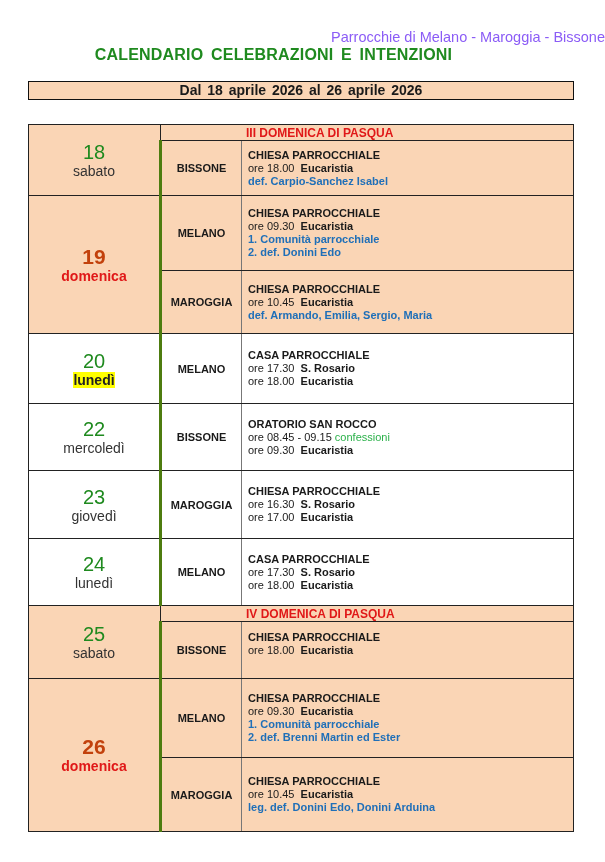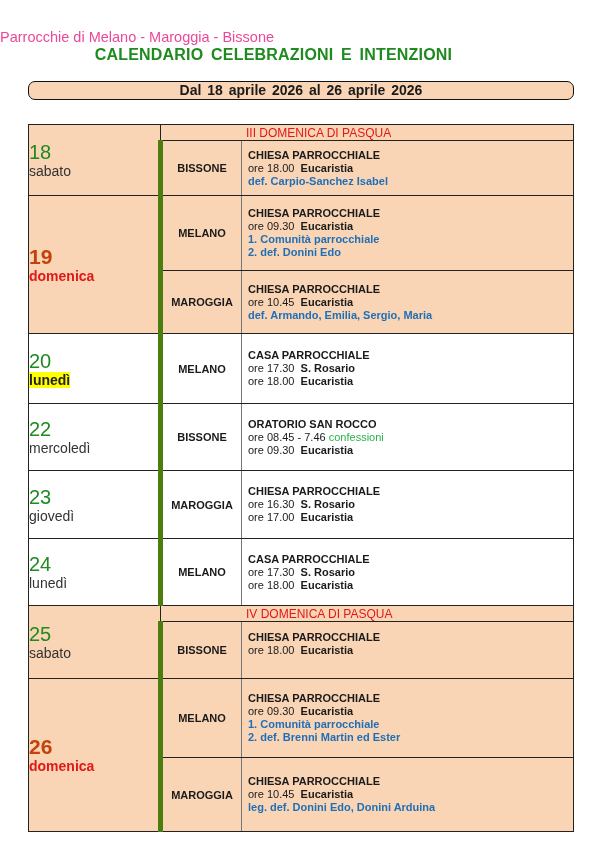--- a/index.html
+++ b/index.html
@@ -1,32 +1,32 @@
 <!DOCTYPE html>
 <html><head>
 <meta charset="utf-8">
 <style>
   html, body { margin:0; padding:0; background:#ffffff; }
   body { width:605px; height:862px; position:relative; font-family:"Liberation Sans", sans-serif; color:#1a1a1a; overflow:hidden; }
-  .hdr1 { position:absolute; left:0; top:29px; width:605px; text-align:left; font-size:14.5px; color:#ec4899; }
+  .hdr1 { position:absolute; left:0; top:29px; width:605px; text-align:right; font-size:14.5px; color:#8b5cf6; }
   .hdr2 { position:absolute; left:0; top:46px; width:547px; text-align:center; font-size:16px; font-weight:bold; color:#1f8a1f; letter-spacing:0.2px; word-spacing:3px; }
-  .range { position:absolute; left:28px; top:81px; width:544px; height:17px; background:#fad5b5; border-top:1px solid #111; border-left:1px solid #111; border-right:1px solid #111; border-bottom:1px solid #111; text-align:center; font-weight:bold; font-size:14px; line-height:17px; word-spacing:2px;border-radius:7px; }
+  .range { position:absolute; left:28px; top:81px; width:544px; height:17px; background:#fad5b5; border-top:1px solid #111; border-left:1px solid #111; border-right:1px solid #111; border-bottom:1px solid #111; text-align:center; font-weight:bold; font-size:14px; line-height:17px; word-spacing:2px; }
   table { position:absolute; left:28px; top:124px; width:545px; border-collapse:collapse; table-layout:fixed; }
   td { border:1px solid #222; padding:0; vertical-align:middle; }
-  td.day { text-align:left; }
-  td.place { text-align:center; font-weight:bold; font-size:11px; border-left:5px solid #4d7c0f; border-right:1px solid #777; }
+  td.day { text-align:center; }
+  td.place { text-align:center; font-weight:bold; font-size:11px; border-left:3px solid #4d7c0f; border-right:1px solid #777; }
   td.info { padding-left:6px; font-size:11px; line-height:13px; }
   tr.peach td { background:#fad5b5; }
   tr.white td { background:#ffffff; }
   .daynum { font-size:20px; color:#1f8a1f; line-height:22px; }
   .daynum.red { color:#c2410c; font-weight:bold; font-size:21px; }
   .dayname { font-size:14px; color:#333; }
   .dayname.red { color:#e01818; font-weight:bold; }
   .dayname .hl { background:#ffff00; font-weight:bold; color:#222; }
-  .feast { color:#e01818; font-weight:normal; font-size:12px; padding-left:6px; line-height:14px; }
+  .feast { color:#e01818; font-weight:bold; font-size:12px; padding-left:6px; line-height:14px; }
   .loc { font-weight:bold; }
   .bold { font-weight:bold;text-align:center; }
   .blue { color:#1f6fb8; font-weight:bold; }
   .green { color:#2bb14a; }
 </style>
 </head>
 <body>
 
 <div class="hdr1">Parrocchie  di  Melano - Maroggia - Bissone</div>
 <div class="hdr2">CALENDARIO  CELEBRAZIONI  E  INTENZIONI</div>
@@ -92,21 +92,21 @@
   </tr>
 
   <tr class="white" style="height:67px">
     <td class="day">
       <div class="daynum">22</div>
       <div class="dayname">mercoledì</div>
     </td>
     <td class="place">BISSONE</td>
     <td class="info">
       <div class="loc">ORATORIO SAN ROCCO</div>
-      <div><span>ore 08.45 - 7.46</span> <span class="green">confessioni</span></div>
+      <div><span>ore 08.45 - 09.15</span> <span class="green">confessioni</span></div>
       <div><span>ore 09.30</span>&nbsp; <span class="bold">Eucaristia</span></div>
     </td>
   </tr>
 
   <tr class="white" style="height:68px">
     <td class="day">
       <div class="daynum">23</div>
       <div class="dayname">giovedì</div>
     </td>
     <td class="place">MAROGGIA</td>

